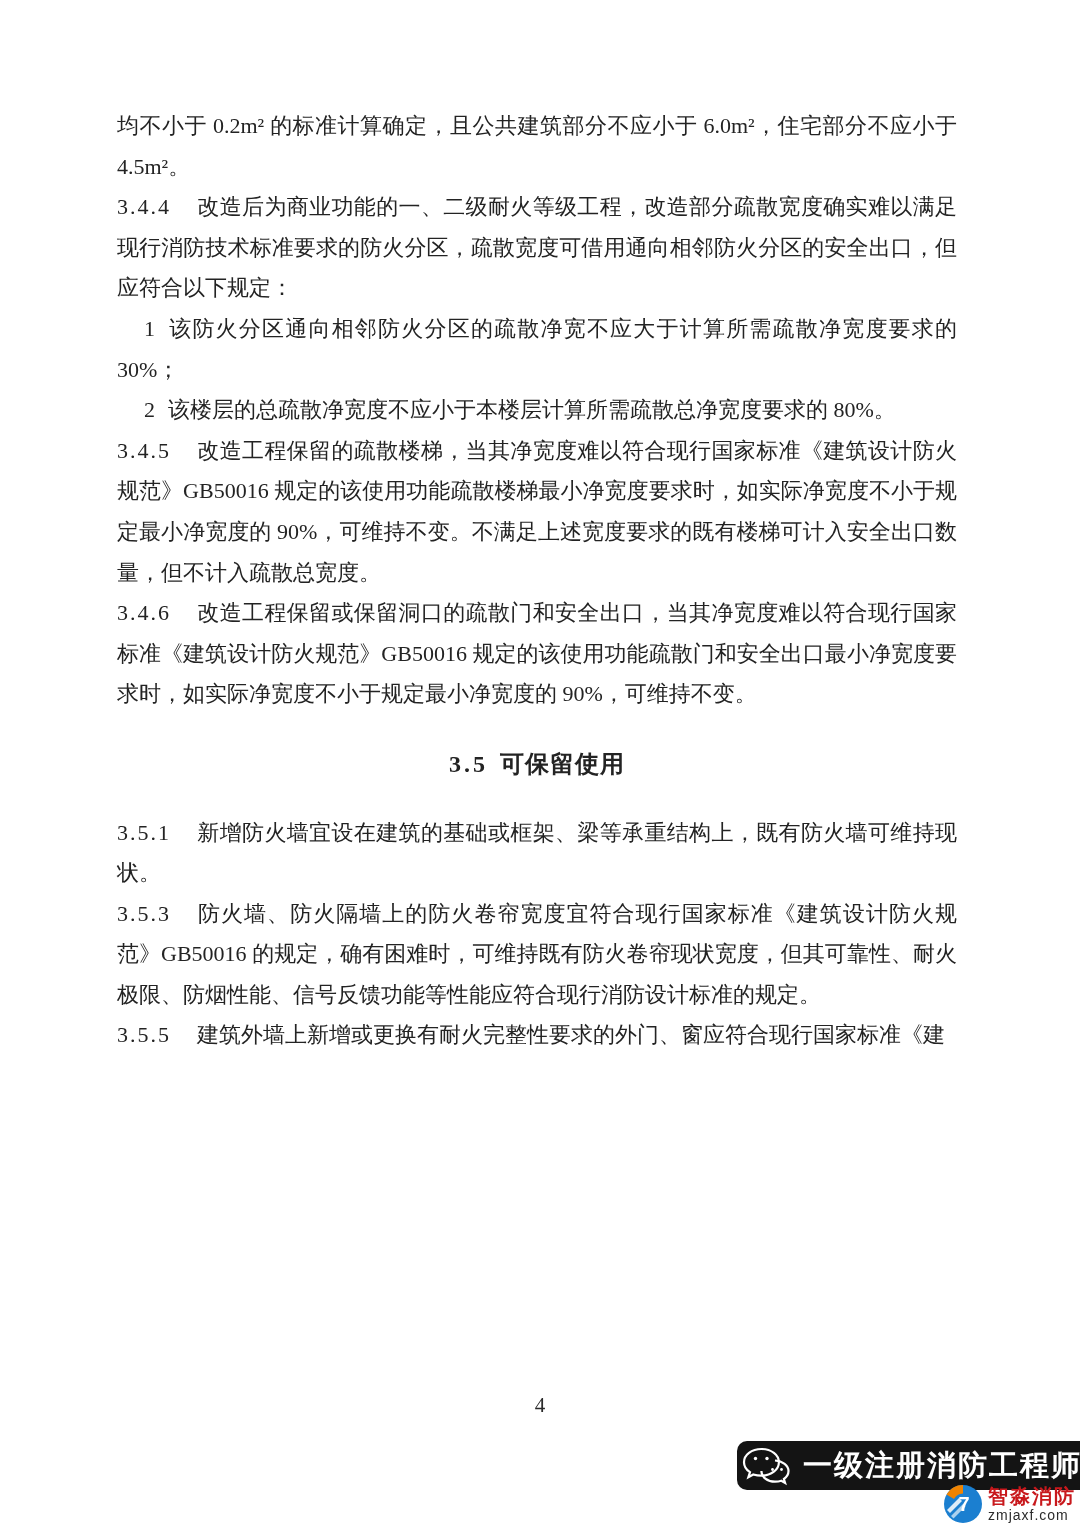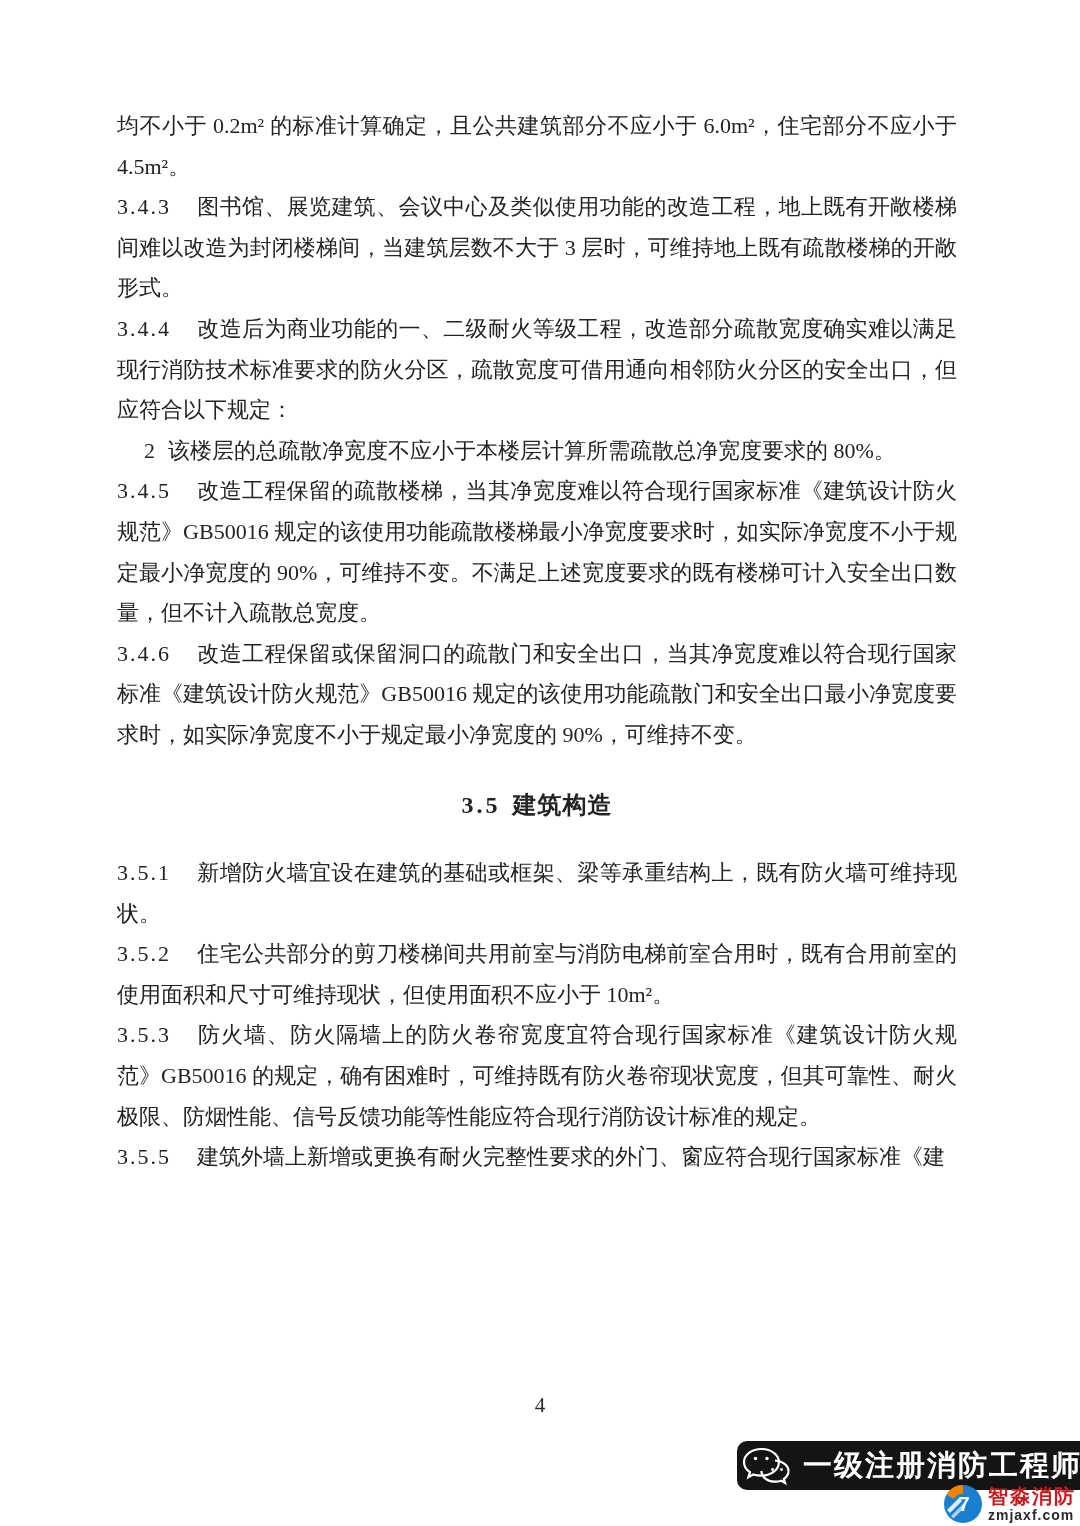--- a/index.html
+++ b/index.html
@@ -66,39 +66,38 @@
   }
   .logo-icon{display:inline-flex;margin-right:5px;}
   .logo-text-wrap{display:flex;flex-direction:column;line-height:1;}
   .logo-cn{
     font-size:20px;font-weight:bold;letter-spacing:2px;
     color:#c8181c;
     font-family:"Liberation Sans","DejaVu Sans",sans-serif;
     text-align:right;
   }
   .logo-domain{
-    font-size:14px;font-weight:bold;
+    font-size:14px;font-weight:normal;
     color:#2b2b2b;margin-top:2px;
     font-family:"Liberation Sans","DejaVu Sans",sans-serif;
     letter-spacing:1px;
   }
 </style>
 </head>
 <body>
 
 <div class="page-content">
     <p class="para para-body"><span class="text">均不小于 0.2m² 的标准计算确定，且公共建筑部分不应小于 6.0m²，住宅部分不应小于 4.5m²。</span></p>
-    <p class="para para-body"><span class="num">3.4.3</span><span class="text">图书馆、展览建筑、会议中心及类似使用功能的改造工程，地上既有开敞楼梯间难以改造为封闭楼梯间，当建筑层数不大于 3 层时，可维持地上既有疏散楼梯的开敞形式。</span></p>
     <p class="para para-body"><span class="num">3.4.4</span><span class="text">改造后为商业功能的一、二级耐火等级工程，改造部分疏散宽度确实难以满足现行消防技术标准要求的防火分区，疏散宽度可借用通向相邻防火分区的安全出口，但应符合以下规定：</span></p>
+    <p class="para para-item"><span class="num">1</span><span class="text">该防火分区通向相邻防火分区的疏散净宽不应大于计算所需疏散净宽度要求的 30%；</span></p>
     <p class="para para-item"><span class="num">2</span><span class="text">该楼层的总疏散净宽度不应小于本楼层计算所需疏散总净宽度要求的 80%。</span></p>
     <p class="para para-body"><span class="num">3.4.5</span><span class="text">改造工程保留的疏散楼梯，当其净宽度难以符合现行国家标准《建筑设计防火规范》GB50016 规定的该使用功能疏散楼梯最小净宽度要求时，如实际净宽度不小于规定最小净宽度的 90%，可维持不变。不满足上述宽度要求的既有楼梯可计入安全出口数量，但不计入疏散总宽度。</span></p>
     <p class="para para-body"><span class="num">3.4.6</span><span class="text">改造工程保留或保留洞口的疏散门和安全出口，当其净宽度难以符合现行国家标准《建筑设计防火规范》GB50016 规定的该使用功能疏散门和安全出口最小净宽度要求时，如实际净宽度不小于规定最小净宽度的 90%，可维持不变。</span></p>
-    <p class="para para-heading"><span class="num">3.5</span><span class="text">建筑构造</span></p>
+    <p class="para para-heading"><span class="num">3.5</span><span class="text">可保留使用</span></p>
     <p class="para para-body"><span class="num">3.5.1</span><span class="text">新增防火墙宜设在建筑的基础或框架、梁等承重结构上，既有防火墙可维持现状。</span></p>
-    <p class="para para-body"><span class="num">3.5.2</span><span class="text">住宅公共部分的剪刀楼梯间共用前室与消防电梯前室合用时，既有合用前室的使用面积和尺寸可维持现状，但使用面积不应小于 10m²。</span></p>
     <p class="para para-body"><span class="num">3.5.3</span><span class="text">防火墙、防火隔墙上的防火卷帘宽度宜符合现行国家标准《建筑设计防火规范》GB50016 的规定，确有困难时，可维持既有防火卷帘现状宽度，但其可靠性、耐火极限、防烟性能、信号反馈功能等性能应符合现行消防设计标准的规定。</span></p>
     <p class="para para-body"><span class="num">3.5.5</span><span class="text">建筑外墙上新增或更换有耐火完整性要求的外门、窗应符合现行国家标准《建</span></p>
   </div>
 
 <div class="page-number">4</div>
 
 <div class="footer-banner">
   <span class="wechat-icon">
     <svg width="52" height="40" viewBox="0 0 52 40">
       <g fill="none" stroke="#ffffff" stroke-width="2.2">

